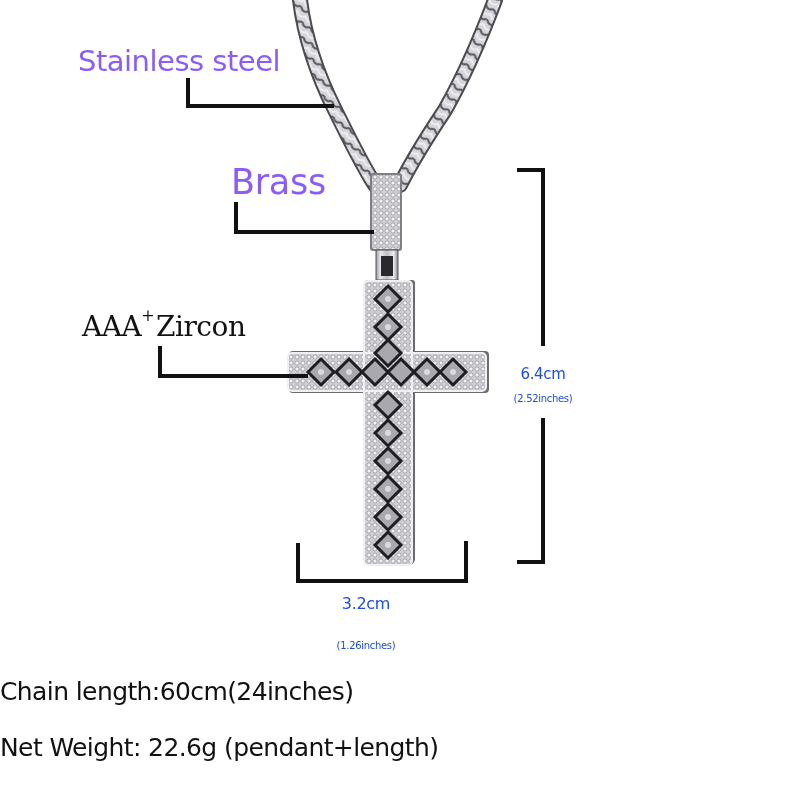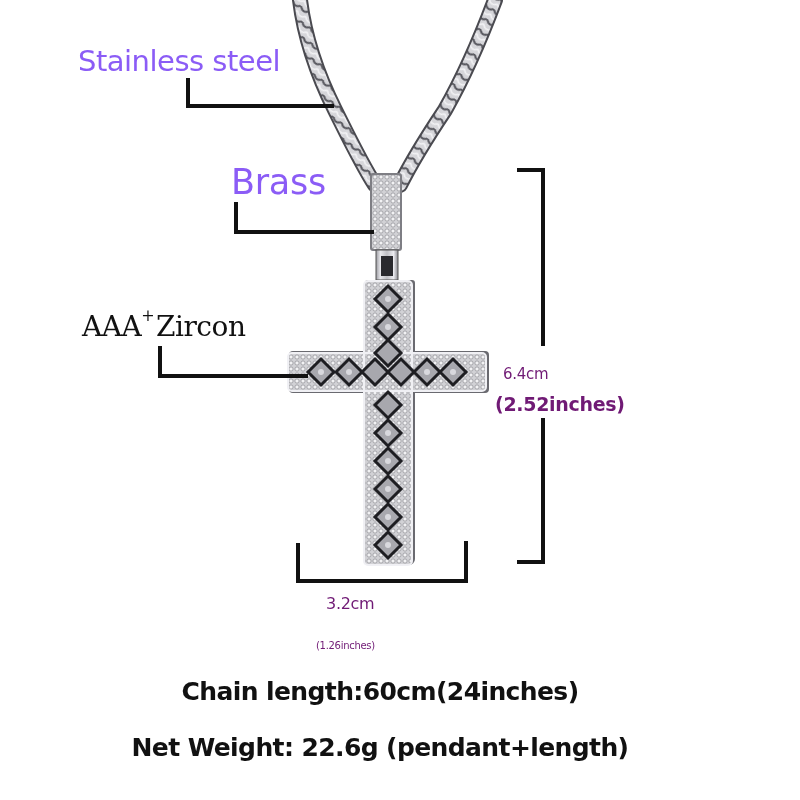--- a/index.html
+++ b/index.html
@@ -1,22 +1,22 @@
 <!DOCTYPE html>
 <html><head>
   <meta charset="utf-8">
   <style>
     html, body { margin: 0; padding: 0; background: #ffffff; }
     body { width: 800px; height: 800px; position: relative; overflow: hidden; font-family: "DejaVu Sans", sans-serif; color: #111; }
     .abs { position: absolute; }
     .label-sans { font-family: "DejaVu Sans", sans-serif; color: #8b5cf6; white-space: nowrap; }
     .label-serif { font-family: "DejaVu Serif", serif; color: #111; white-space: nowrap; }
     .line { position: absolute; background: #111; }
-    .dim-text { font-family: "DejaVu Sans", sans-serif; color: #701a75; white-space: nowrap; letter-spacing: -0.3px; }
-    .spec { font-family: "DejaVu Sans", sans-serif; color: #111; text-align: center; width: 760px; left: 0; white-space: nowrap; font-weight: bold; }
+    .dim-text { font-family: "DejaVu Sans", sans-serif; color: #1d4ed8; text-align: center; white-space: nowrap; letter-spacing: -0.3px; }
+    .spec { font-family: "DejaVu Sans", sans-serif; color: #111; text-align: left; width: 760px; left: 0; white-space: nowrap; }
     svg { position: absolute; left: 0; top: 0; }
   </style>
 </head>
 <body>
 
 <svg width="800" height="800" viewBox="0 0 800 800">
   <defs>
     <linearGradient id="metal" x1="0" y1="0" x2="1" y2="0">
       <stop offset="0" stop-color="#9a9aa0"></stop>
       <stop offset="0.2" stop-color="#e8e8ec"></stop>
@@ -115,21 +115,21 @@
   <span>AAA</span><sup style="font-size:16px; vertical-align:top; position:relative; top:-4px;">+</sup><span style="margin-left:2px;">Zircon</span>
 </div>
 <div class="line" style="left:158px; top:346px; width:4px; height:32px;"></div>
 <div class="line" style="left:158px; top:374px; width:150px; height:4px;"></div>
 
 <div class="line" style="left:517px; top:168px; width:28px; height:4px;"></div>
 <div class="line" style="left:541px; top:168px; width:4px; height:178px;"></div>
 <div class="line" style="left:541px; top:418px; width:4px; height:146px;"></div>
 <div class="line" style="left:517px; top:560px; width:28px; height:4px;"></div>
 <div class="abs dim-text" style="left:503px; top:365px; width:80px; font-size:15px;">6.4cm</div>
-<div class="abs dim-text" style="left:495px; top:393px; width:96px; font-size:19px;font-weight:bold;">(2.52inches)</div>
+<div class="abs dim-text" style="left:495px; top:393px; width:96px; font-size:10px;">(2.52inches)</div>
 
 <div class="line" style="left:296px; top:543px; width:4px; height:40px;"></div>
 <div class="line" style="left:296px; top:579px; width:172px; height:4px;"></div>
 <div class="line" style="left:464px; top:541px; width:4px; height:42px;"></div>
 <div class="abs dim-text" style="left:326px; top:594px; width:80px; font-size:16px;">3.2cm</div>
 <div class="abs dim-text" style="left:316px; top:640px; width:100px; font-size:10px;">(1.26inches)</div>
 
 <div class="abs spec" style="top:677px; font-size:25px; letter-spacing:-0.6px;">Chain length:60cm(24inches)</div>
 <div class="abs spec" style="top:733px; font-size:25px; letter-spacing:-0.6px;">Net Weight: 22.6g (pendant+length)</div>
 

